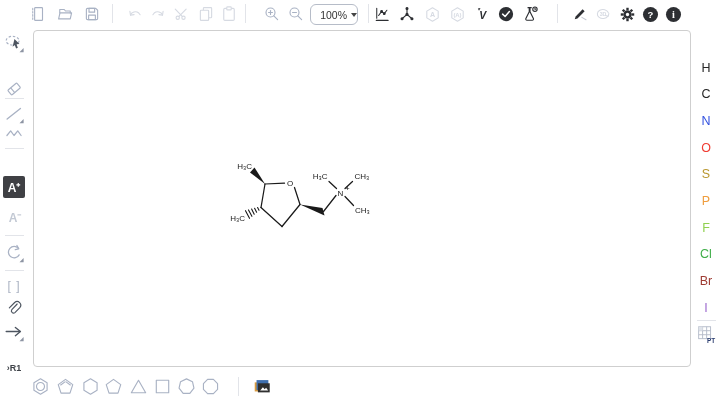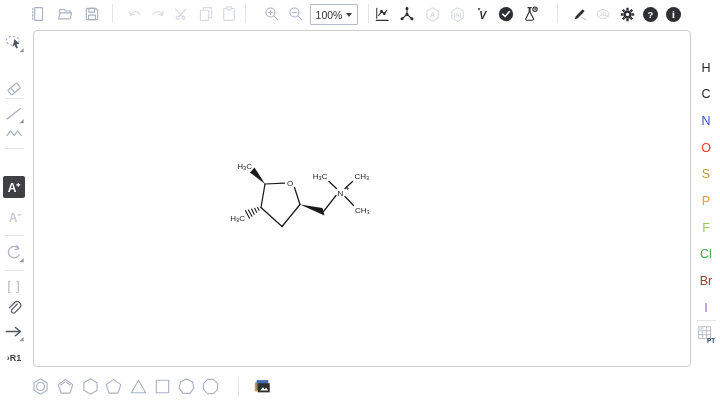--- a/index.html
+++ b/index.html
@@ -17,22 +17,22 @@
   .ico-light{color:#a9b2c4;}
   .ico-disabled{color:#d6dae2;}
   .ico-dark{color:#2d2f33;}
   .ico-mid{color:#4d5560;}
 
   
   .topbar{position:absolute;left:0;top:0;width:720px;height:28px;}
   .vsep{position:absolute;top:4px;width:1px;height:19px;background:#e2e4e9;}
   .zoom-box{
     position:absolute;left:310px;top:4px;width:46px;height:19px;
-    border:1px solid #b6bcc8;border-radius:1px;background:#fff;
-    display:flex;align-items:center;justify-content:center;gap:4px;
+    border:1px solid #b6bcc8;border-radius:6px;background:#fff;
+    display:flex;align-items:center;justify-content:flex-end;gap:4px;
     font-size:10.5px;color:#333;cursor:pointer;
   }
   .caret-down{width:0;height:0;border-left:3.5px solid transparent;
     border-right:3.5px solid transparent;border-top:4.5px solid #444;}
 
   
   .leftbar{position:absolute;left:1px;top:28px;width:27px;height:344px;}
   .hsep{position:absolute;left:4px;width:19px;height:1px;background:#e2e4e9;}
   .tool-active{
     background:#3f4044;border-radius:2px;color:#fff;
@@ -316,21 +316,21 @@
   </button>
 
   <button class="btn ico-mid" style="left:1px;top:292px">
     <svg width="22" height="22" viewBox="0 0 24 24">
       <line x1="3.5" y1="11.5" x2="18.5" y2="11.5" stroke="currentColor" stroke-width="1.5" stroke-linecap="round"></line>
       <polyline points="13.5,7 19,11.5 13.5,16" fill="none" stroke="currentColor" stroke-width="1.5" stroke-linecap="round" stroke-linejoin="round"></polyline>
       <polygon points="18,22 22.5,22 22.5,17.5" fill="#8d94a3"></polygon>
     </svg>
   </button>
 
-  <button class="btn" style="left:1px;top:318px">
+  <button class="btn" style="left:1px;top:328px">
     <span class="rgroup-label">›R1</span>
   </button>
 </div>
 
 <div class="rightbar">
   <button class="elem" style="top: 30px; color: rgb(38, 38, 38);">
       <span>H</span>
     </button>
   <button class="elem" style="top: 56px; color: rgb(38, 38, 38);">
       <span>C</span>

